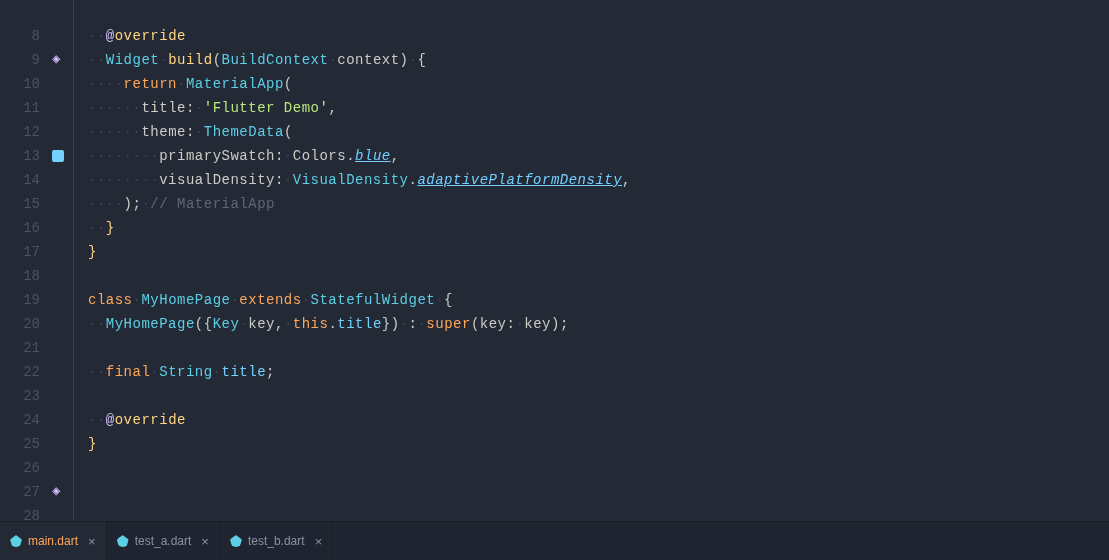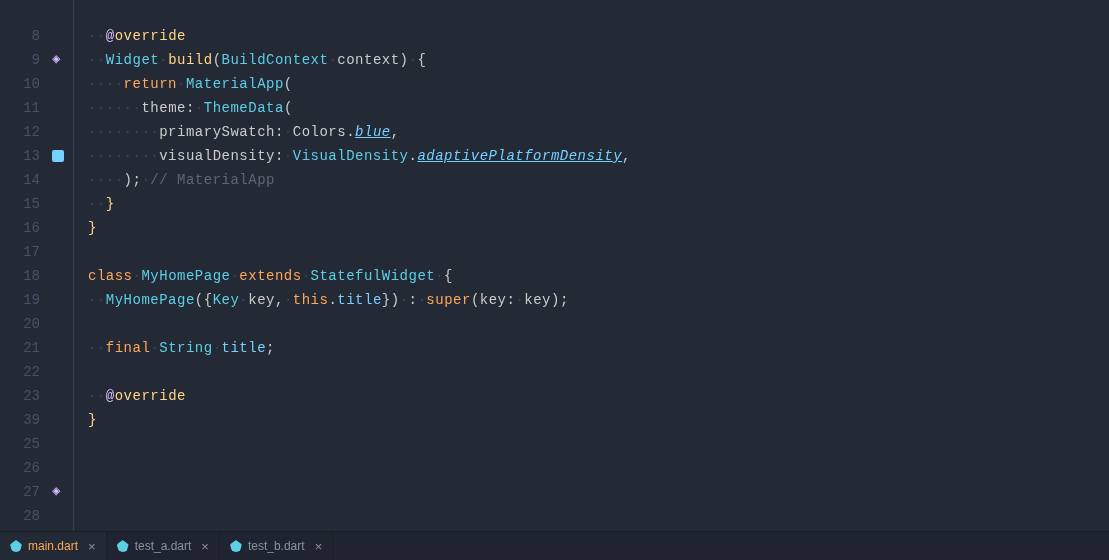--- a/index.html
+++ b/index.html
@@ -67,21 +67,21 @@
   .t-prop { color: #73d0ff; }
   .t-ital { font-style: italic; color: #73d0ff; text-decoration: underline; }
   .t-comment { color: #5c6773; }
   .t-dots { color: #3d4354; }
   .t-at { color: #d4bfff; }
   .tabs {
     position: absolute;
     bottom: 0;
     left: 0;
     right: 0;
-    height: 29px;
+    height: 39px;
     background: #202430;
     display: flex;
     border-top: 1px solid #1a1e28;
   }
   .tab {
     display: flex;
     align-items: center;
     gap: 6px;
     padding: 0 10px;
     font-size: 12px;
@@ -141,21 +141,21 @@
     <div class="gutter-line">14</div>
     <div class="gutter-line">15</div>
     <div class="gutter-line">16</div>
     <div class="gutter-line">17</div>
     <div class="gutter-line">18</div>
     <div class="gutter-line">19</div>
     <div class="gutter-line">20</div>
     <div class="gutter-line">21</div>
     <div class="gutter-line">22</div>
     <div class="gutter-line">23</div>
-    <div class="gutter-line">39</div>
+    <div class="gutter-line">24</div>
     <div class="gutter-line">25</div>
     <div class="gutter-line">26</div>
     <div class="gutter-line">27</div>
     <div class="gutter-line">28</div>
     <div class="gutter-line">29</div>
   </div>
 
   <div class="markers">
     <div class="marker-line"></div>
     <div class="marker-line"></div>
@@ -212,20 +212,21 @@
       <div class="fold-line"></div>
     <div class="fold-line"></div>
       <div class="fold-line"></div>
   </div>
 
   <div class="code">
     <div class="code-line"></div>
     <div class="code-line"><span class="t-dots">··</span><span class="t-at">@</span><span class="t-method">override</span></div>
     <div class="code-line"><span class="t-dots">··</span><span class="t-type">Widget</span><span class="t-dots">·</span><span class="t-method">build</span><span class="t-punc">(</span><span class="t-type">BuildContext</span><span class="t-dots">·</span><span class="t-punc">context</span><span class="t-punc">)</span><span class="t-dots">·</span><span class="t-punc">{</span></div>
     <div class="code-line"><span class="t-dots">····</span><span class="t-keyword">return</span><span class="t-dots">·</span><span class="t-type">MaterialApp</span><span class="t-punc">(</span></div>
+    <div class="code-line"><span class="t-dots">······</span><span class="t-punc">title</span><span class="t-punc">:</span><span class="t-dots">·</span><span class="t-string">'Flutter Demo'</span><span class="t-punc">,</span></div>
     <div class="code-line"><span class="t-dots">······</span><span class="t-punc">theme</span><span class="t-punc">:</span><span class="t-dots">·</span><span class="t-type">ThemeData</span><span class="t-punc">(</span></div>
     <div class="code-line"><span class="t-dots">········</span><span class="t-punc">primarySwatch</span><span class="t-punc">:</span><span class="t-dots">·</span><span class="t-punc">Colors</span><span class="t-punc">.</span><span class="t-ital">blue</span><span class="t-punc">,</span></div>
     <div class="code-line"><span class="t-dots">········</span><span class="t-punc">visualDensity</span><span class="t-punc">:</span><span class="t-dots">·</span><span class="t-type">VisualDensity</span><span class="t-punc">.</span><span class="t-ital">adaptivePlatformDensity</span><span class="t-punc">,</span></div>
     <div class="code-line"><span class="t-dots">····</span><span class="t-punc">);</span><span class="t-dots">·</span><span class="t-comment">// MaterialApp</span></div>
     <div class="code-line"><span class="t-dots">··</span><span class="t-method">}</span></div>
     <div class="code-line"><span class="t-method">}</span></div>
     <div class="code-line"></div>
     <div class="code-line"><span class="t-keyword">class</span><span class="t-dots">·</span><span class="t-type">MyHomePage</span><span class="t-dots">·</span><span class="t-keyword">extends</span><span class="t-dots">·</span><span class="t-type">StatefulWidget</span><span class="t-dots">·</span><span class="t-punc">{</span></div>
     <div class="code-line"><span class="t-dots">··</span><span class="t-type">MyHomePage</span><span class="t-punc">({</span><span class="t-type">Key</span><span class="t-dots">·</span><span class="t-punc">key</span><span class="t-punc">,</span><span class="t-dots">·</span><span class="t-keyword">this</span><span class="t-punc">.</span><span class="t-prop">title</span><span class="t-punc">})</span><span class="t-dots">·</span><span class="t-punc">:</span><span class="t-dots">·</span><span class="t-keyword">super</span><span class="t-punc">(</span><span class="t-punc">key</span><span class="t-punc">:</span><span class="t-dots">·</span><span class="t-punc">key</span><span class="t-punc">);</span></div>
     <div class="code-line"></div>

